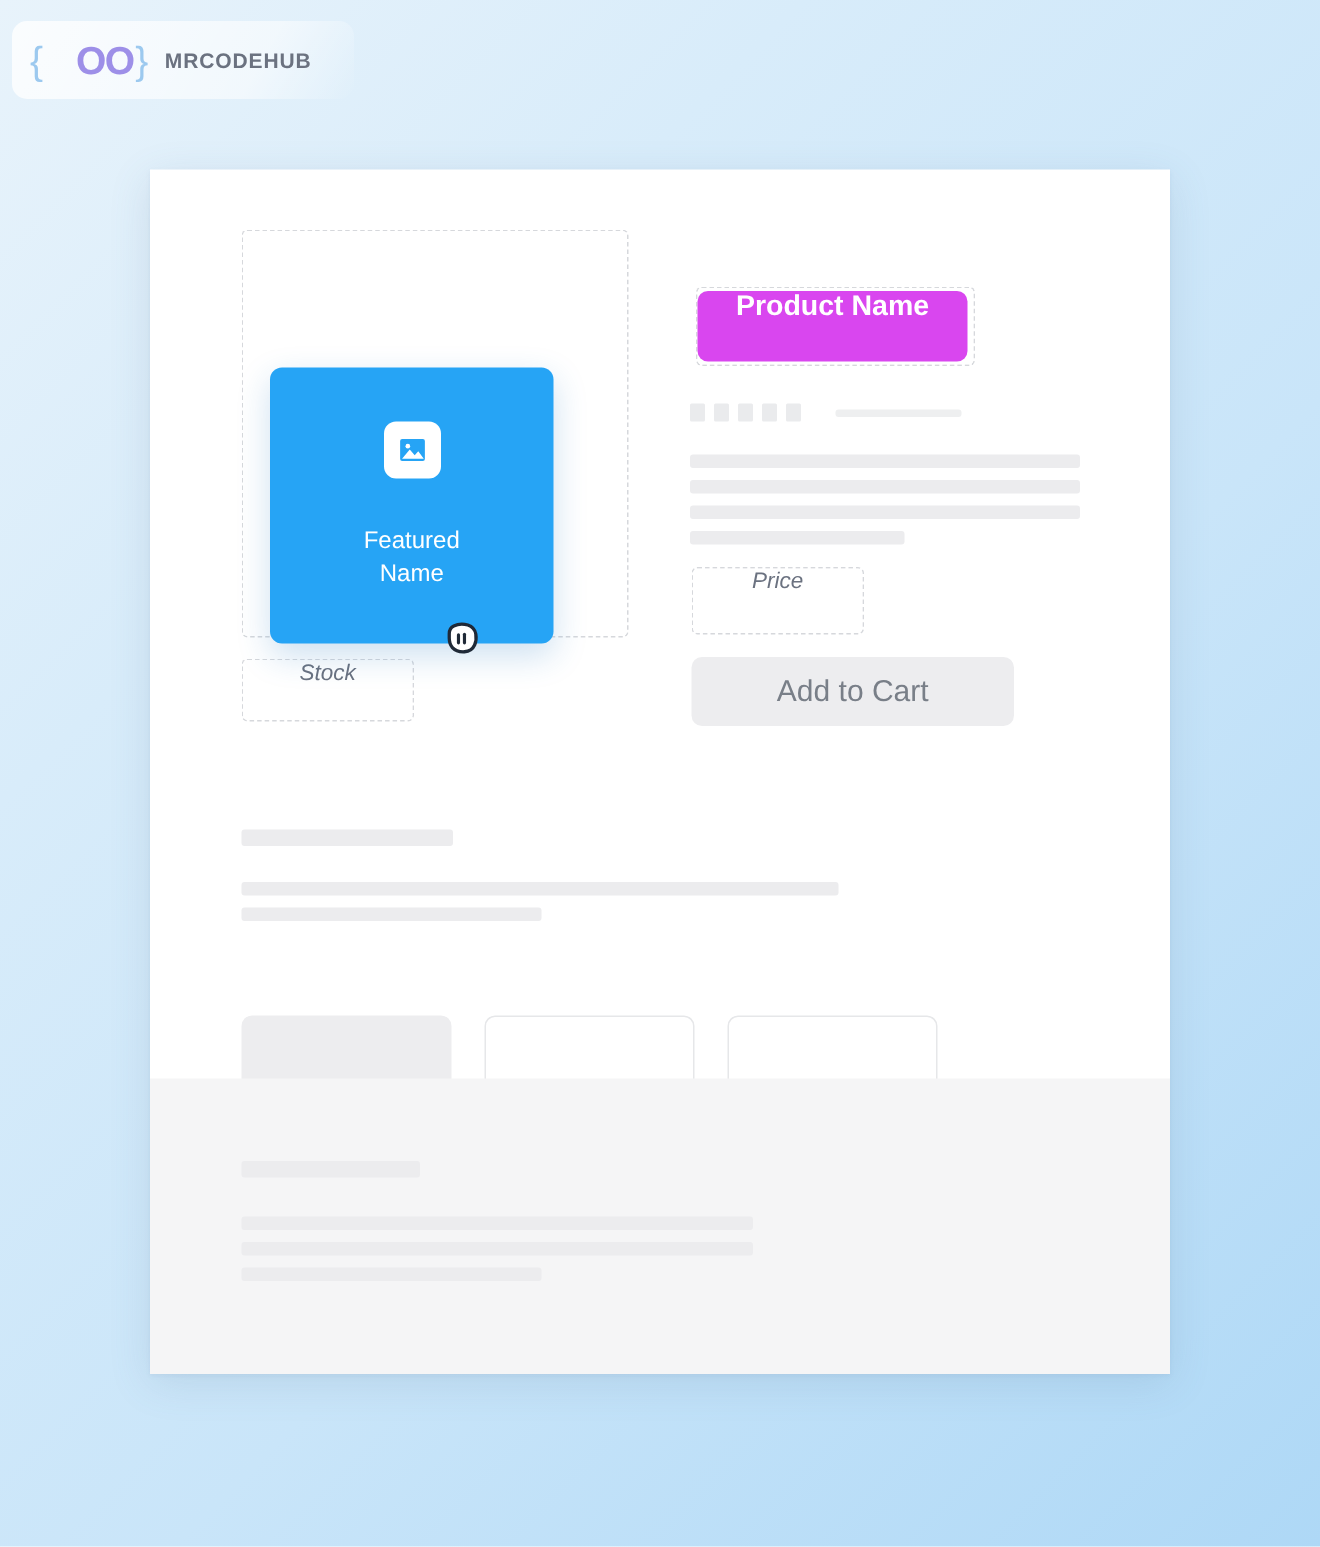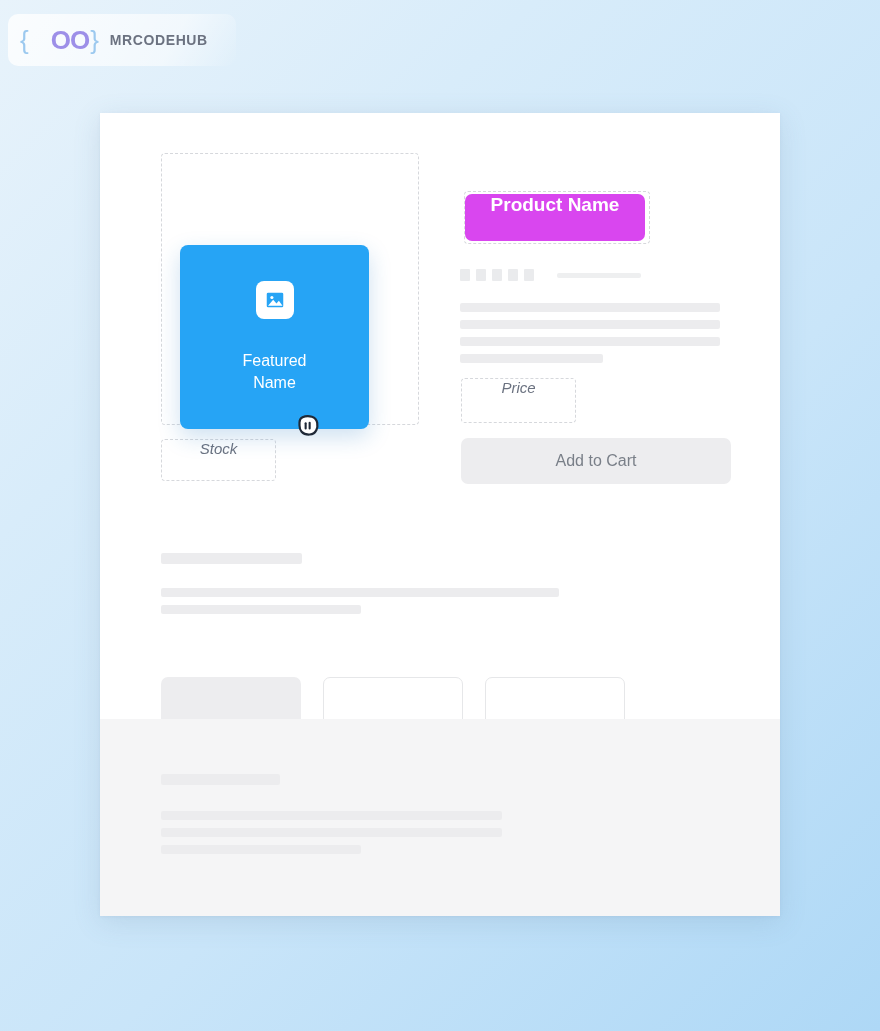--- a/index.html
+++ b/index.html
@@ -178,29 +178,29 @@
   }
   .desc-lines { position: absolute; left: 360px; top: 190px; width: 260px; }
   .desc-lines .bar { height: 9px; margin-bottom: 8px; }
 
   .f-price { left: 361px; top: 265px; width: 115px; height: 45px; }
   .f-stock { left: 505px; top: 265px; width: 115px; height: 45px; }
   .atc-btn {
     position: absolute;
     left: 361px;
     top: 325px;
-    width: 270px;
+    width: 215px;
     height: 46px;
     background: #ededef;
     border-radius: 7px;
     display: flex;
     align-items: center;
     justify-content: center;
     color: #797f88;
-    font-size: 16px;
+    font-size: 20px;
     text-align: right;
   }
 
   
   .mid-block { position: absolute; left: 61px; top: 440px; width: 560px; }
   .mid-title { width: 141px; height: 11px; margin-bottom: 24px; }
   .mid-l1 { width: 398px; height: 9px; margin-bottom: 8px; }
   .mid-l2 { width: 200px; height: 9px; }
 
   

